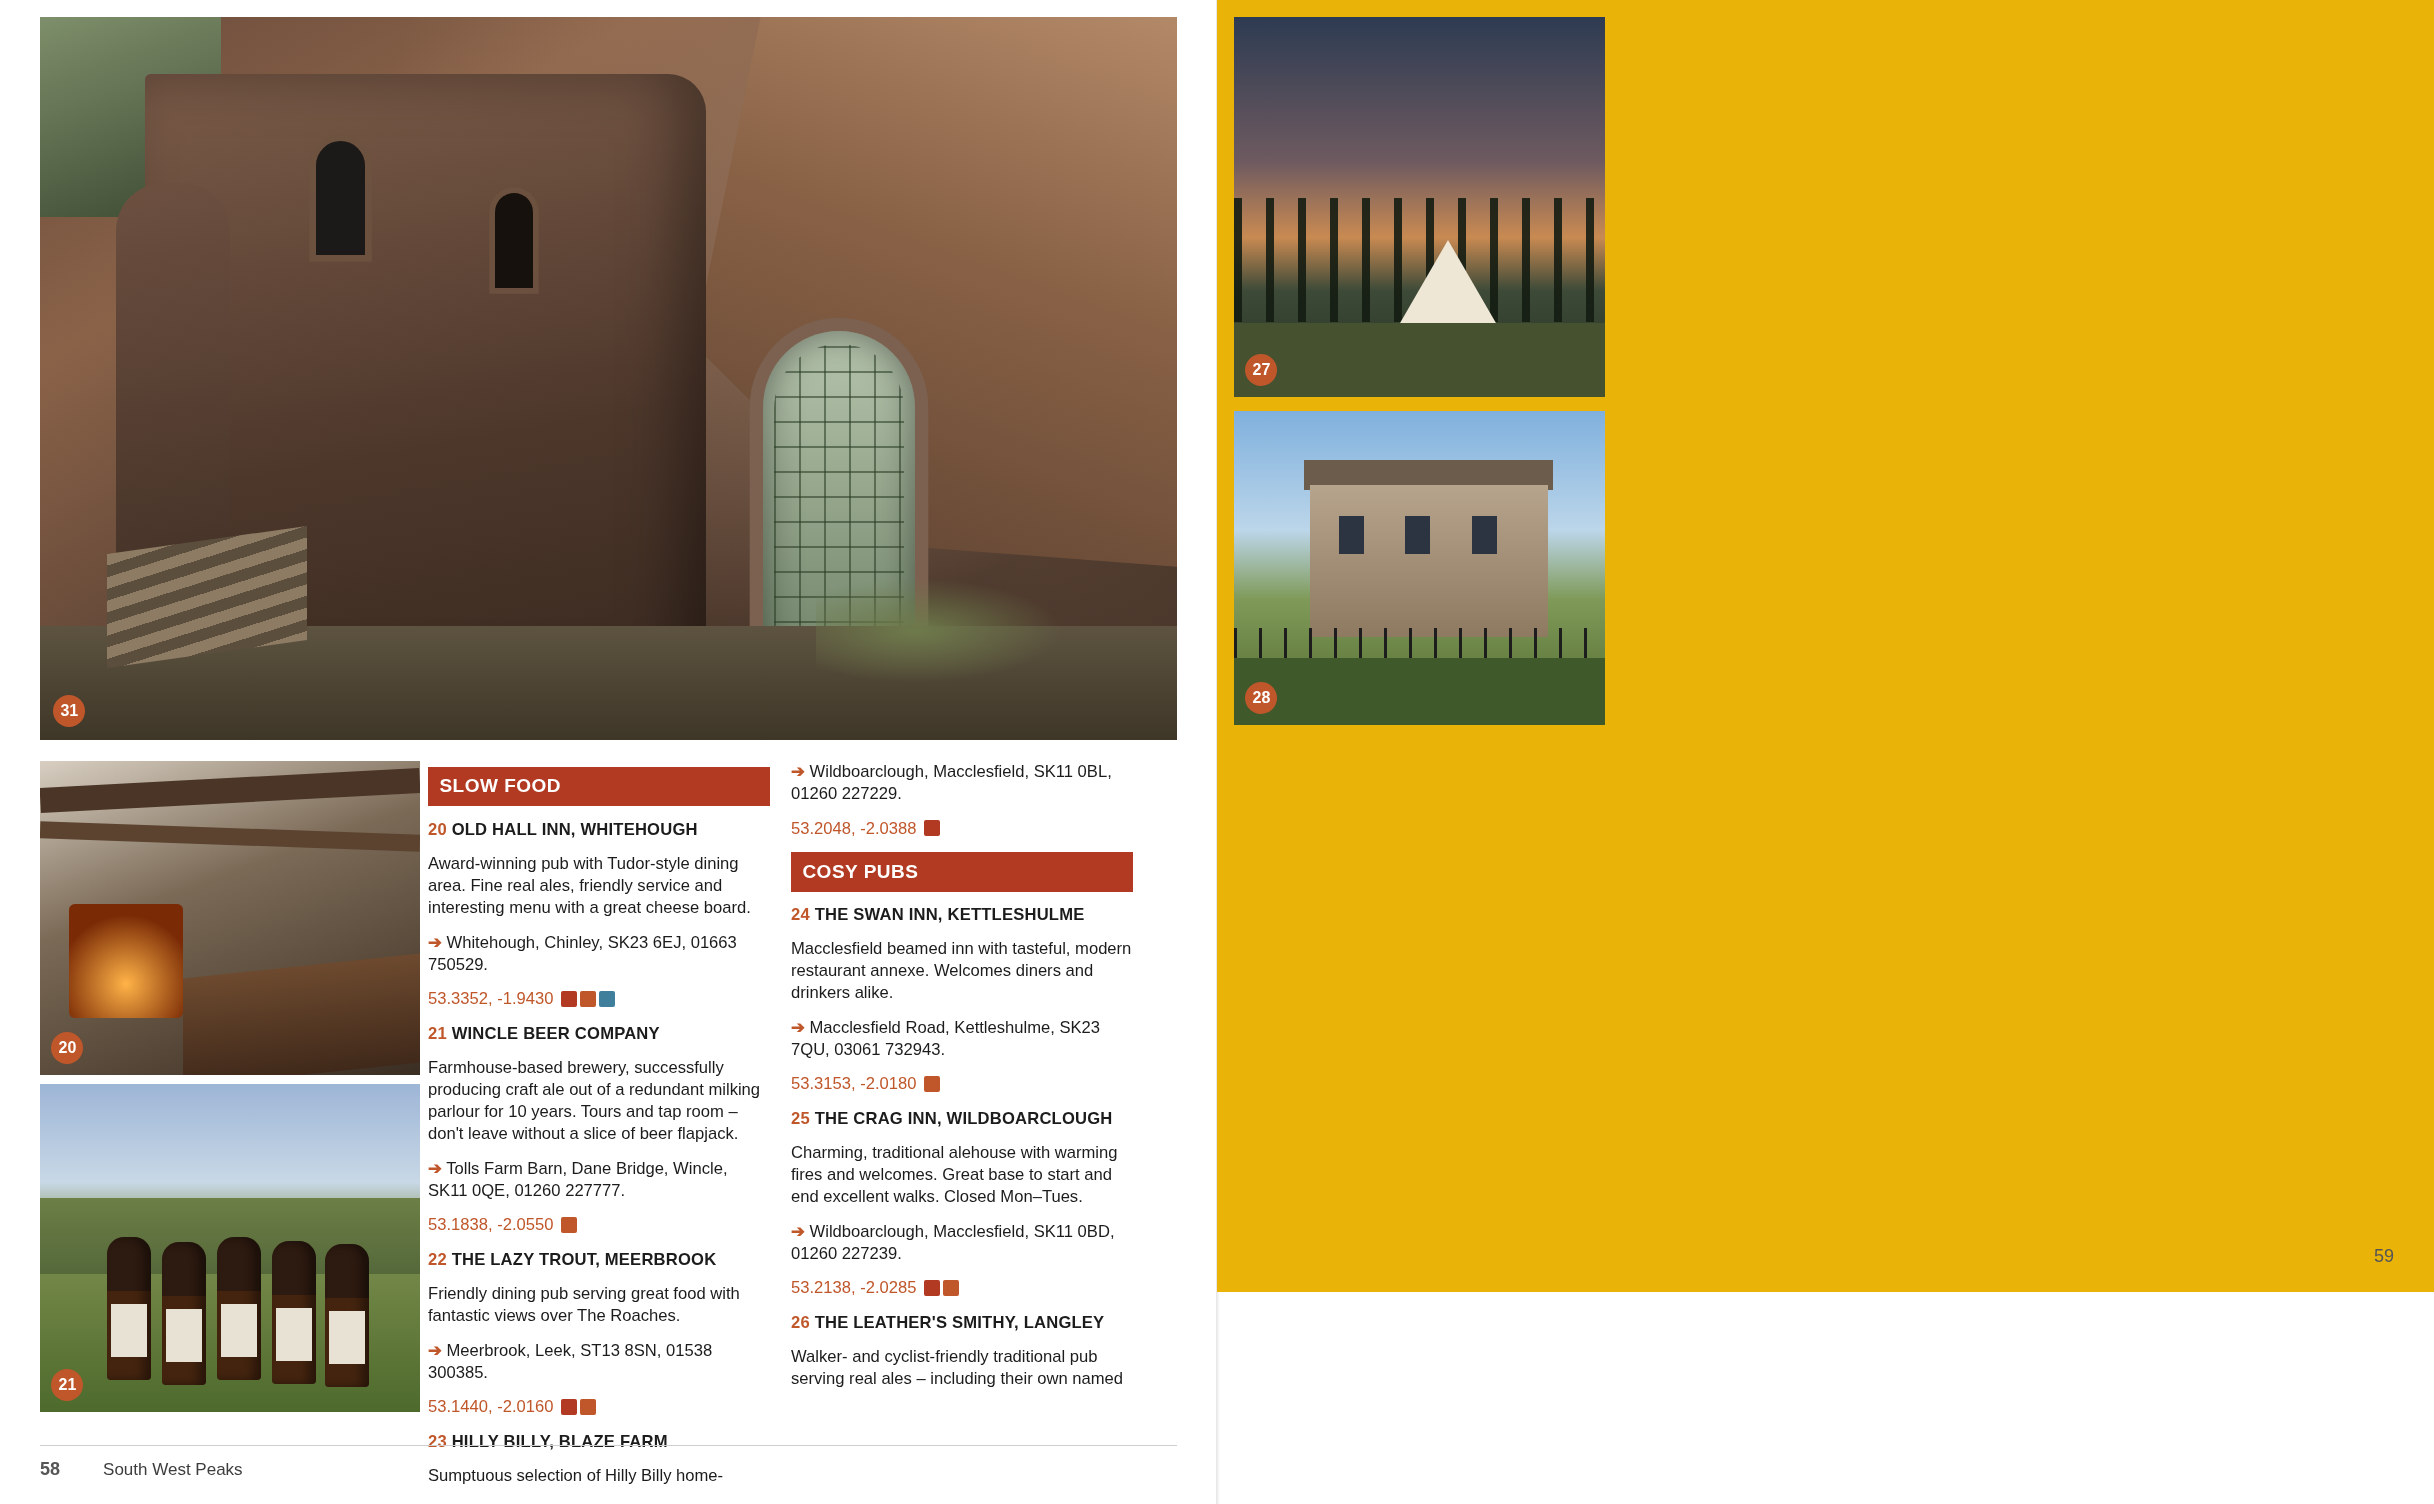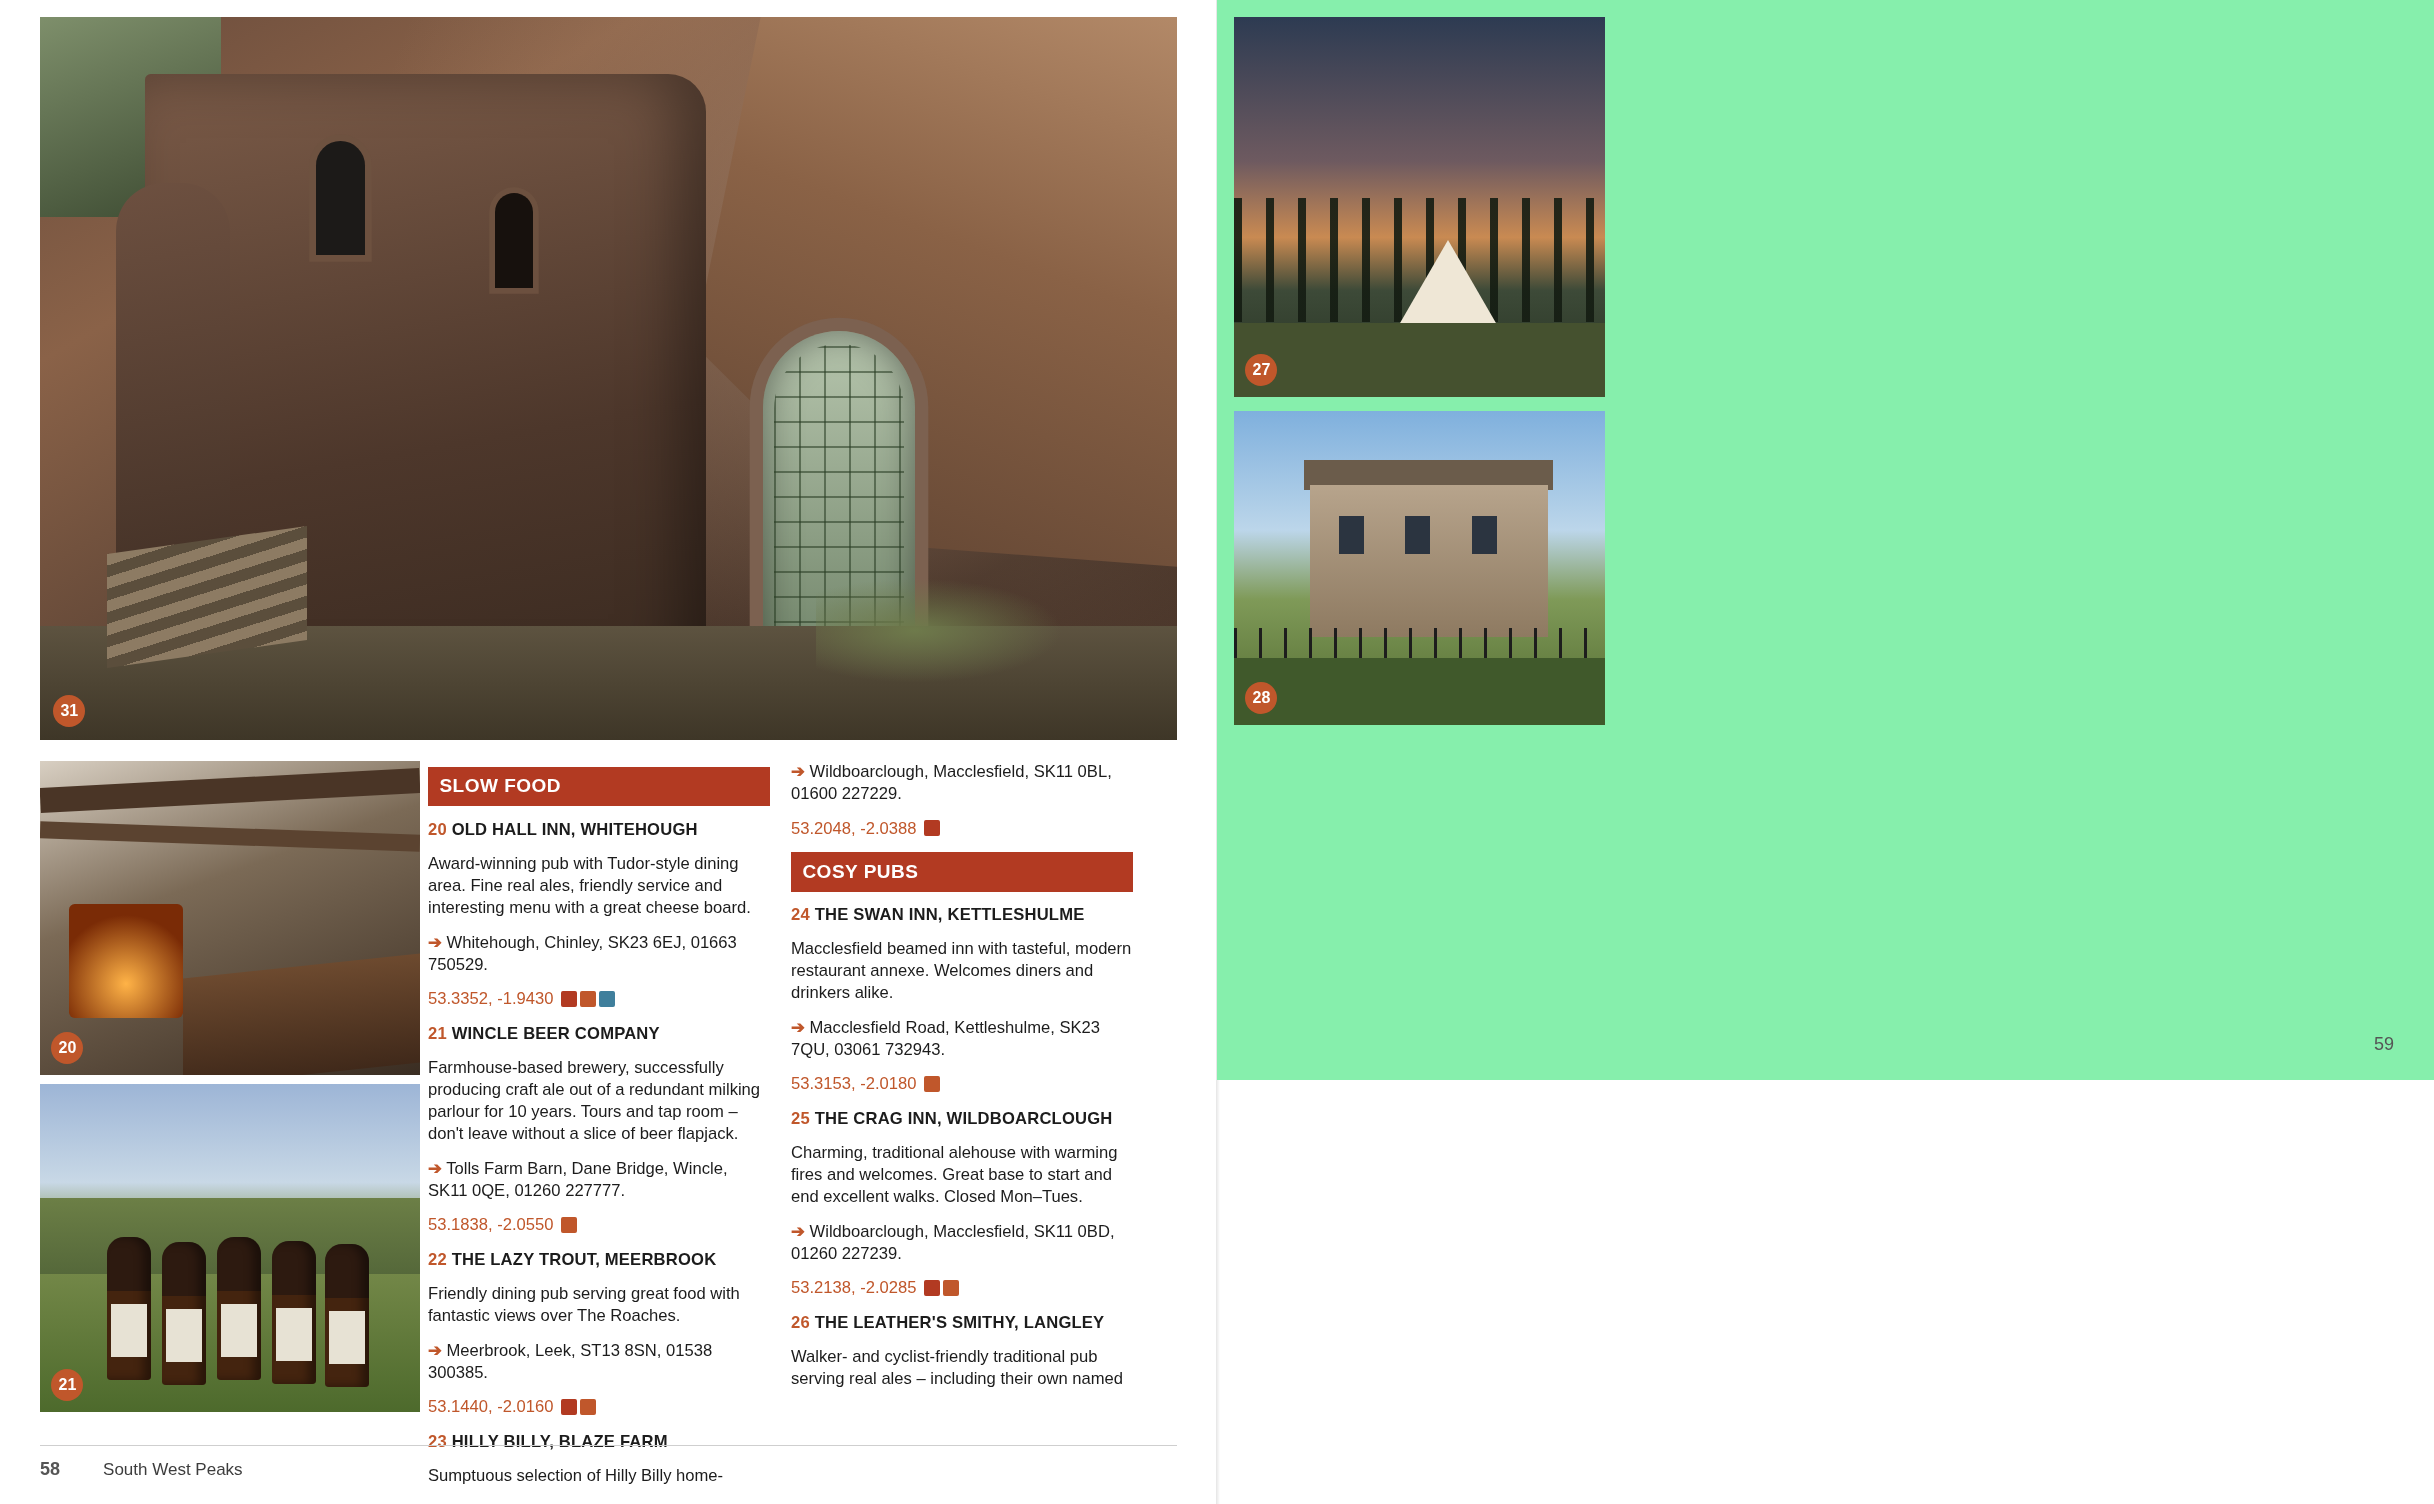--- a/index.html
+++ b/index.html
@@ -9,21 +9,21 @@
     background:#ffffff;
     font-family:"Liberation Sans", sans-serif;
     color:#1a1a1a;
     overflow:hidden;
     position:relative;
   }
   .page { position:absolute; top:0; left:0; width:2435px; height:1505px; }
 
   
   .left-page { position:absolute; left:0; top:0; width:1217px; height:1505px; background:#fff;border-radius:23px; }
-  .right-page { position:absolute; left:1217px; top:0; width:1217px; height:1080px; background:#86efac; }
+  .right-page { position:absolute; left:1217px; top:0; width:1217px; height:1292px; background:#eab308; }
 
   
   .hero {
     position:absolute; left:40px; top:17px; width:1137px; height:723px;
     background:
       radial-gradient(circle at 78% 30%, rgba(190,150,120,0.55), transparent 55%),
       linear-gradient(150deg,#6a4c3c 0%, #8a6248 25%, #5a4234 55%, #33241c 80%, #4a3529 100%);
     overflow:hidden;
   }
   .hero .sky { position:absolute; left:0; top:0; width:181px; height:200px;
@@ -258,21 +258,21 @@
           <span class="num">23</span>
           <span>HILLY BILLY, BLAZE FARM</span>
         </p>
         <p>Sumptuous selection of Hilly Billy home-</p>
       </div>
     </div>
 
     <div class="col" id="lcol2">
       <p class="addr">
         <span class="arrow">➔</span>
-        <span>Wildboarclough, Macclesfield, SK11 0BL, 01600 227229.</span>
+        <span>Wildboarclough, Macclesfield, SK11 0BL, 01260 227229.</span>
       </p>
       <p class="coords">
         <span>53.2048, -2.0388</span>
         <span class="ico food"></span>
       </p>
 
       <div class="sect-head">COSY PUBS</div>
 
       <div>
         <p class="entry-title">

